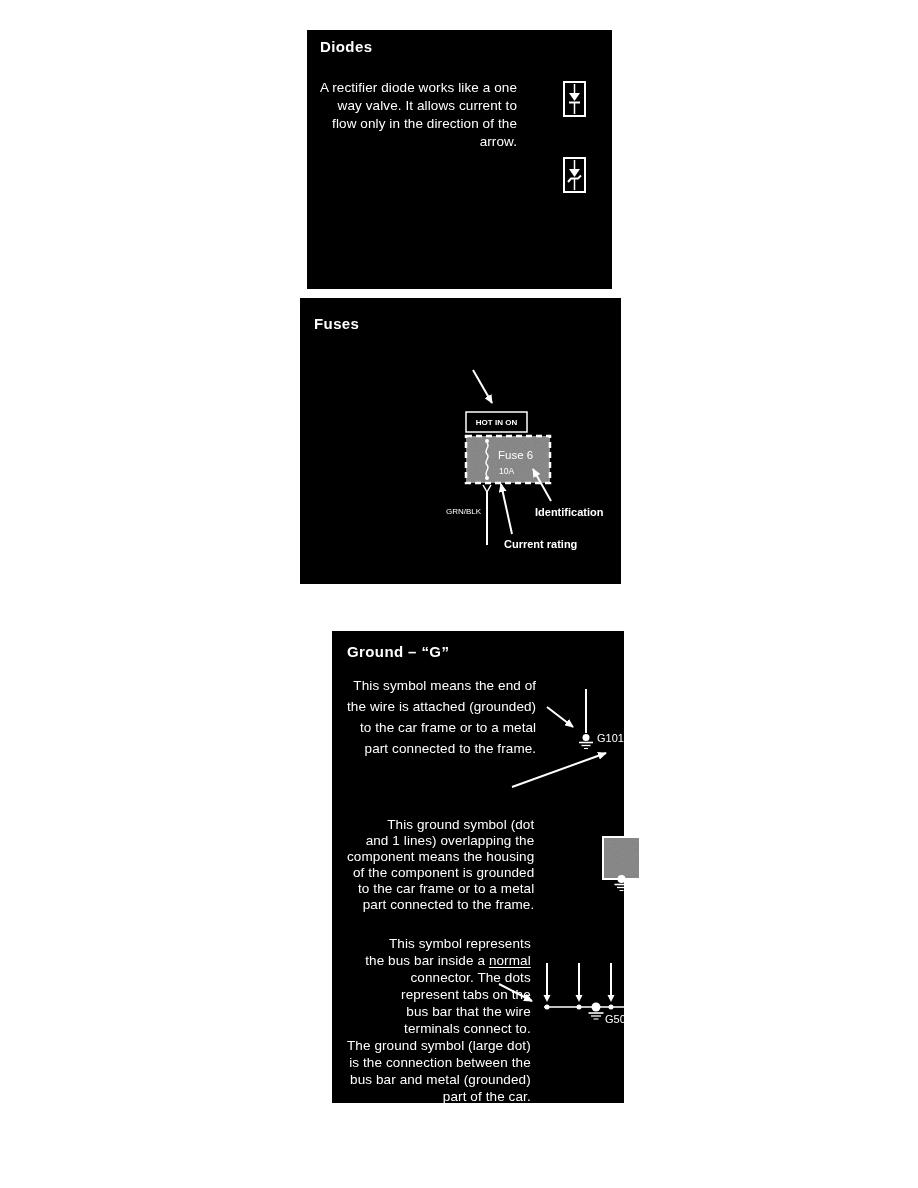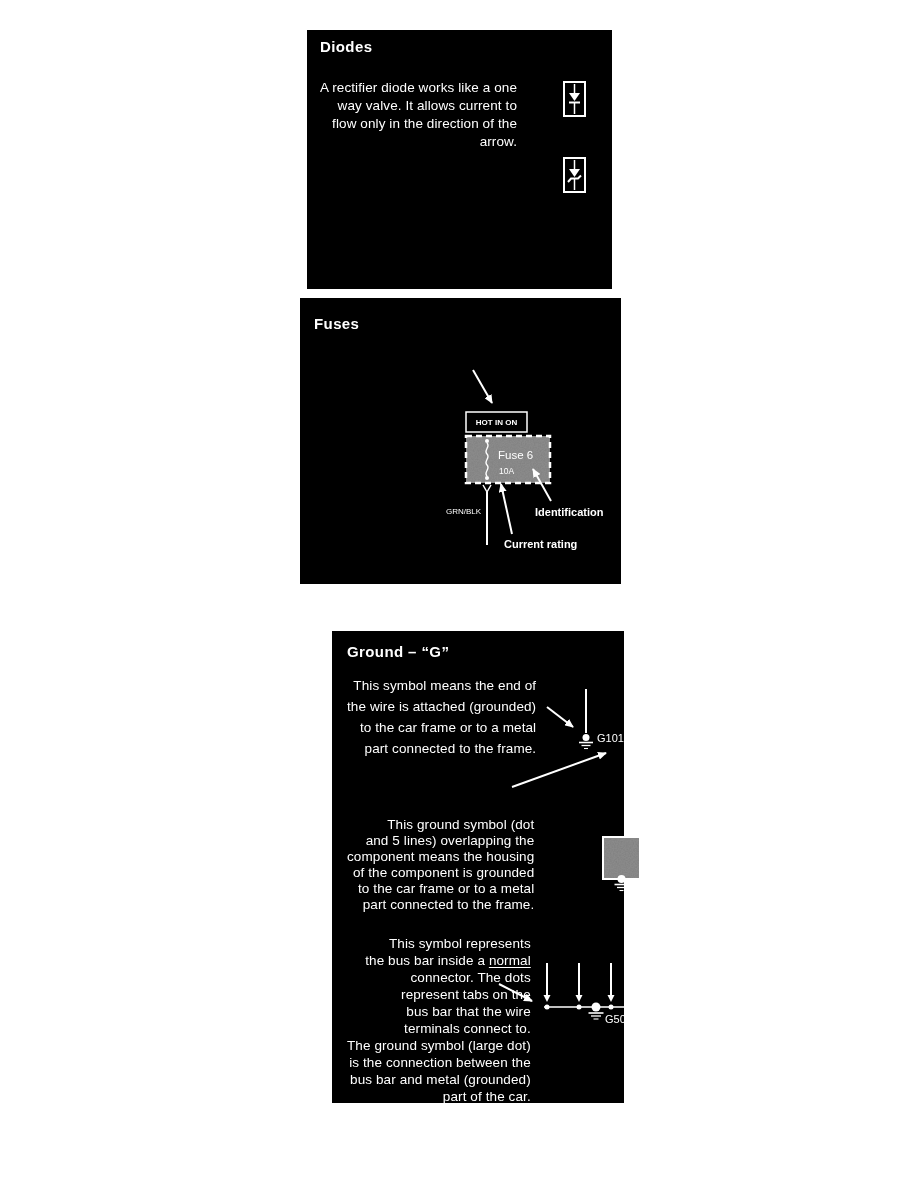--- a/index.html
+++ b/index.html
@@ -103,21 +103,21 @@
 </div>
 
 <div class="panel" style="left:291px;top:631px;width:292px;height:472px;margin-left:41px;">
   <div class="ptitle" style="left:15px;top:12px;">Ground – “G”</div>
 
   <div class="ptext" style="left:15px;top:44px;line-height:21px;">This symbol means the end of
 the wire is attached (grounded)
 to the car frame or to a metal
 part connected to the frame.</div>
   <div class="ptext" style="left:15px;top:186px;line-height:16px;">This ground symbol (dot
-and 5 lines) overlapping the
+and 1 lines) overlapping the
 component means the housing
 of the component is grounded
 to the car frame or to a metal
 part connected to the frame.</div>
   <div class="ptext" style="left:15px;top:304px;"><span>This symbol represents
 the bus bar inside a </span><u>normal</u><span>
 connector. The dots
 represent tabs on the
 bus bar that the wire
 terminals connect to.

